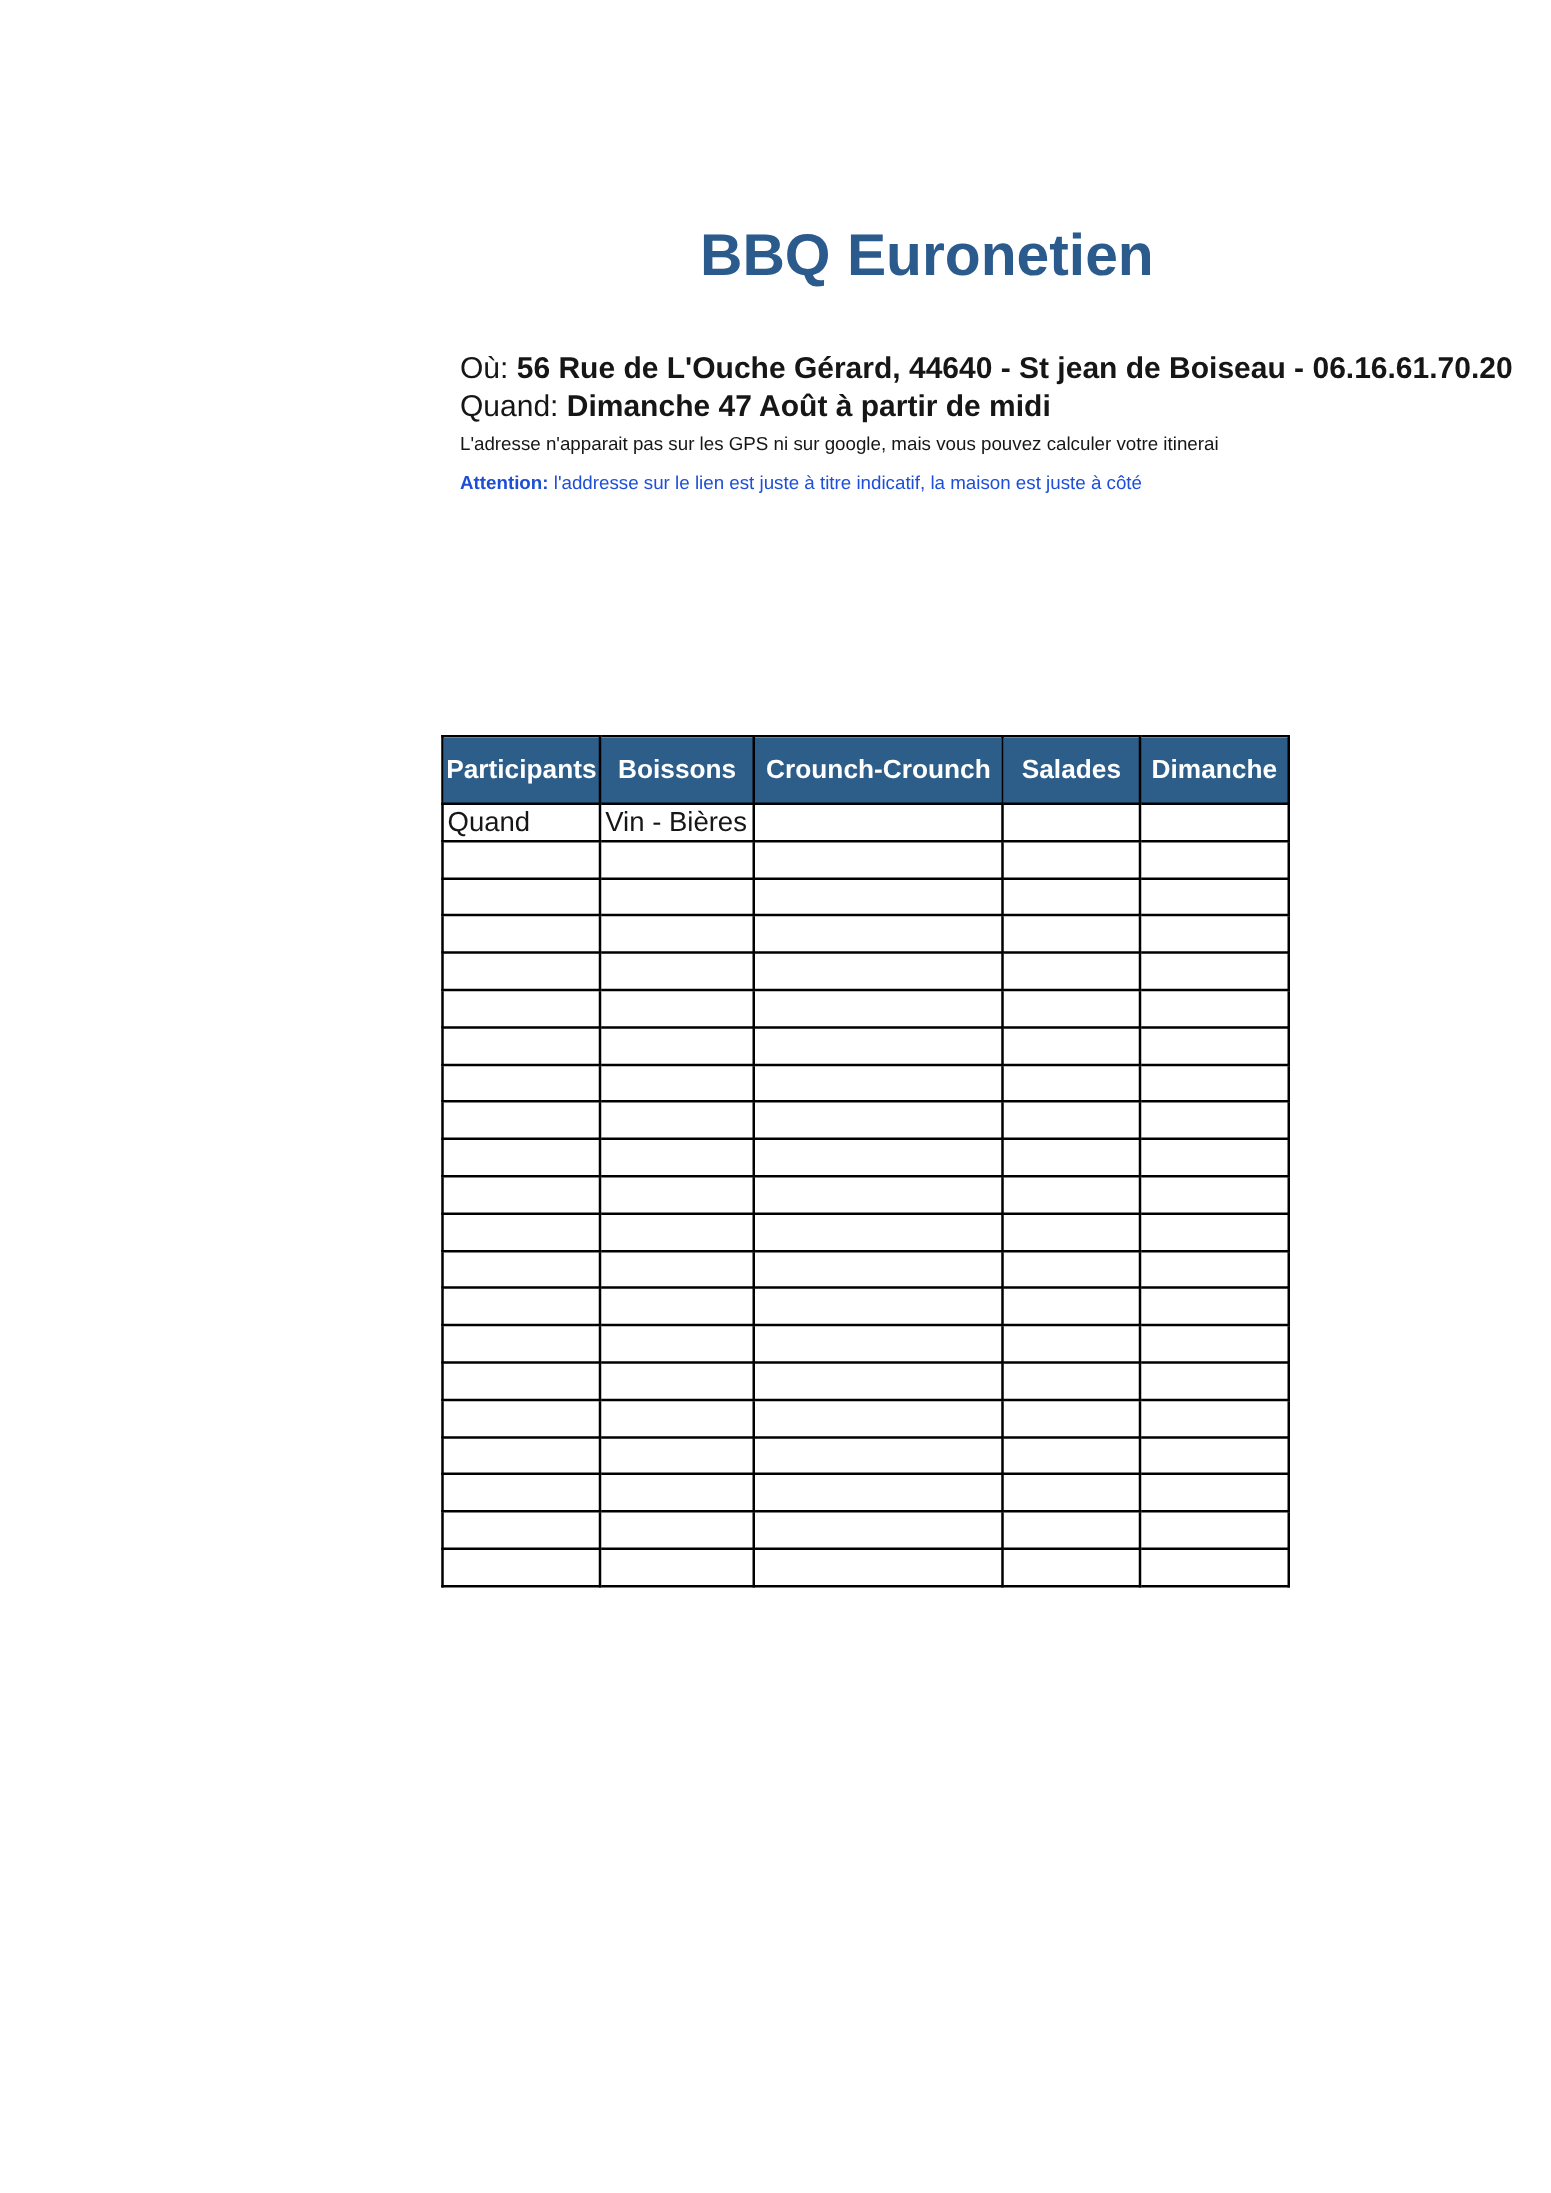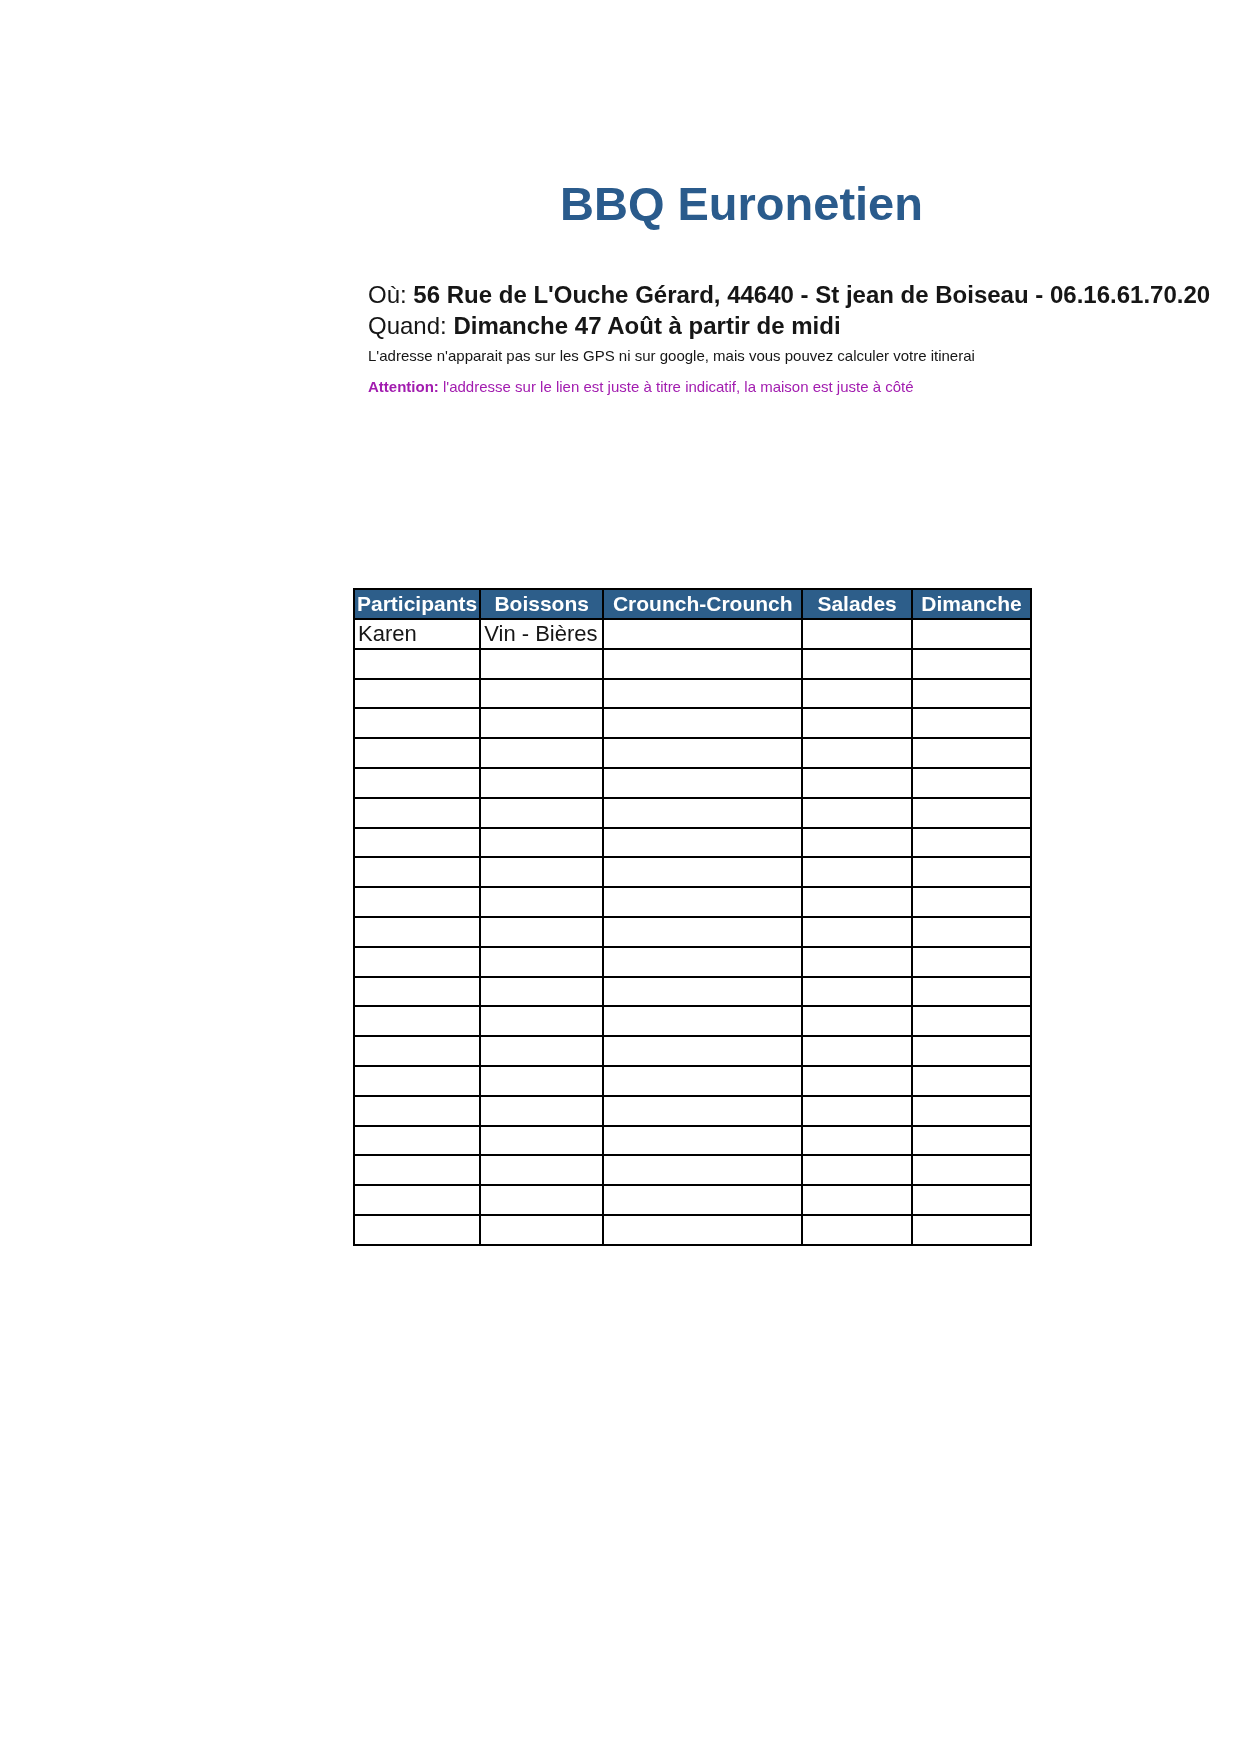--- a/index.html
+++ b/index.html
@@ -11,31 +11,31 @@
   .page{position:absolute;left:0;top:0;width:1032px;height:1754px;background:#ffffff;}
   .doc-title{
     position:absolute;left:560px;top:178px;
     font-size:47px;font-weight:bold;color:#2a5b8c;line-height:1.1;white-space:nowrap;
   }
   .info-block{position:absolute;left:368px;top:280px;width:790px;}
   .info-line{font-size:24px;line-height:30.5px;white-space:nowrap;}
   .info-line .lbl{font-weight:normal;}
   .info-line .val{font-weight:bold;}
   .info-line.small{font-size:15px;}
-  .attention-line{color:#a21caf;}
+  .attention-line{color:#1d4ed8;}
   .attention-line .lbl{font-weight:bold;}
   .attention-line .val{font-weight:normal;}
   table.signup{
     position:absolute;left:353px;top:588px;
     border-collapse:collapse;table-layout:fixed;
   }
   table.signup th,table.signup td{border:2px solid #000;overflow:hidden;}
   table.signup th{
     background:#2d5e8a;color:#ffffff;font-weight:bold;font-size:21px;
-    height:28px;padding:0 2px;vertical-align:middle;
+    height:28px;padding:12px 2px;vertical-align:middle;
   }
   table.signup td{
     height:27.8px;font-size:22px;padding:0 3px;text-align:left;
     vertical-align:middle;background:#ffffff;white-space:nowrap;
   }
 </style>
 </head>
 <body>
 
 <div class="page">
@@ -61,21 +61,21 @@
       <tr>
           <th>Participants</th>
           <th>Boissons</th>
           <th>Crounch-Crounch</th>
           <th>Salades</th>
           <th>Dimanche</th>
         </tr>
     </thead>
     <tbody>
         <tr>
-          <td>Karen</td>
+          <td>Quand</td>
           <td>Vin - Bières</td>
           <td></td>
           <td></td>
           <td></td>
         </tr>
         <tr>
           <td></td>
           <td></td>
           <td></td>
           <td></td>

